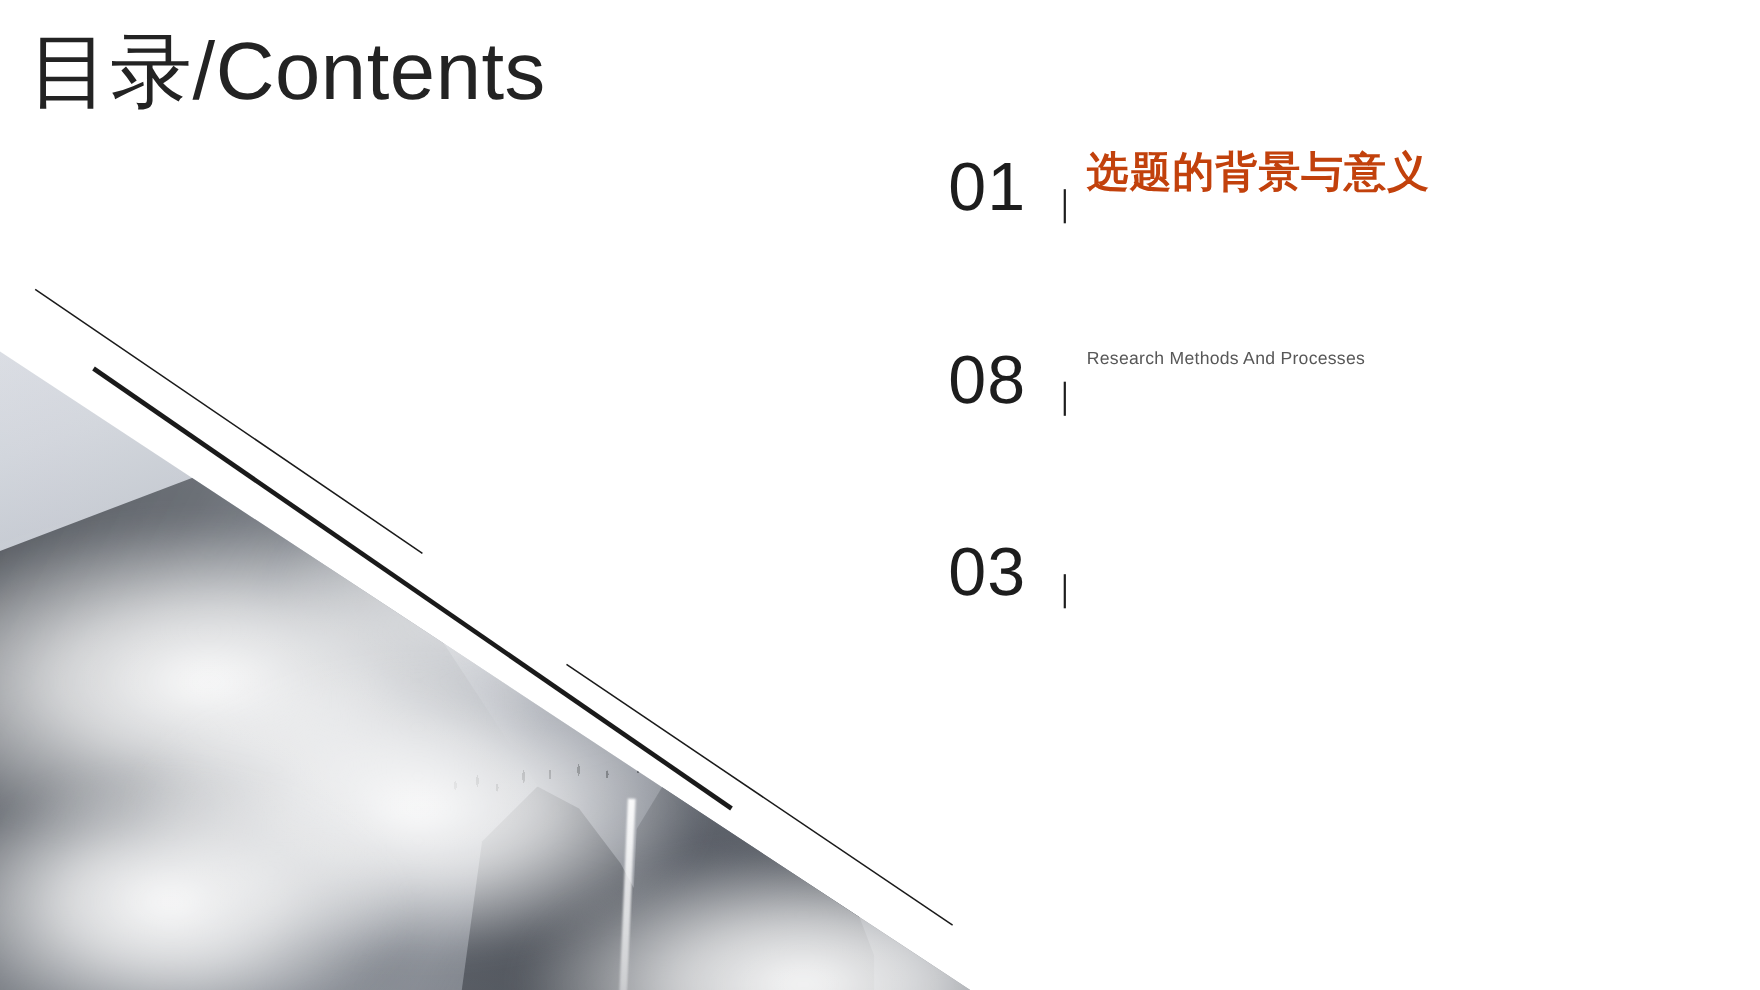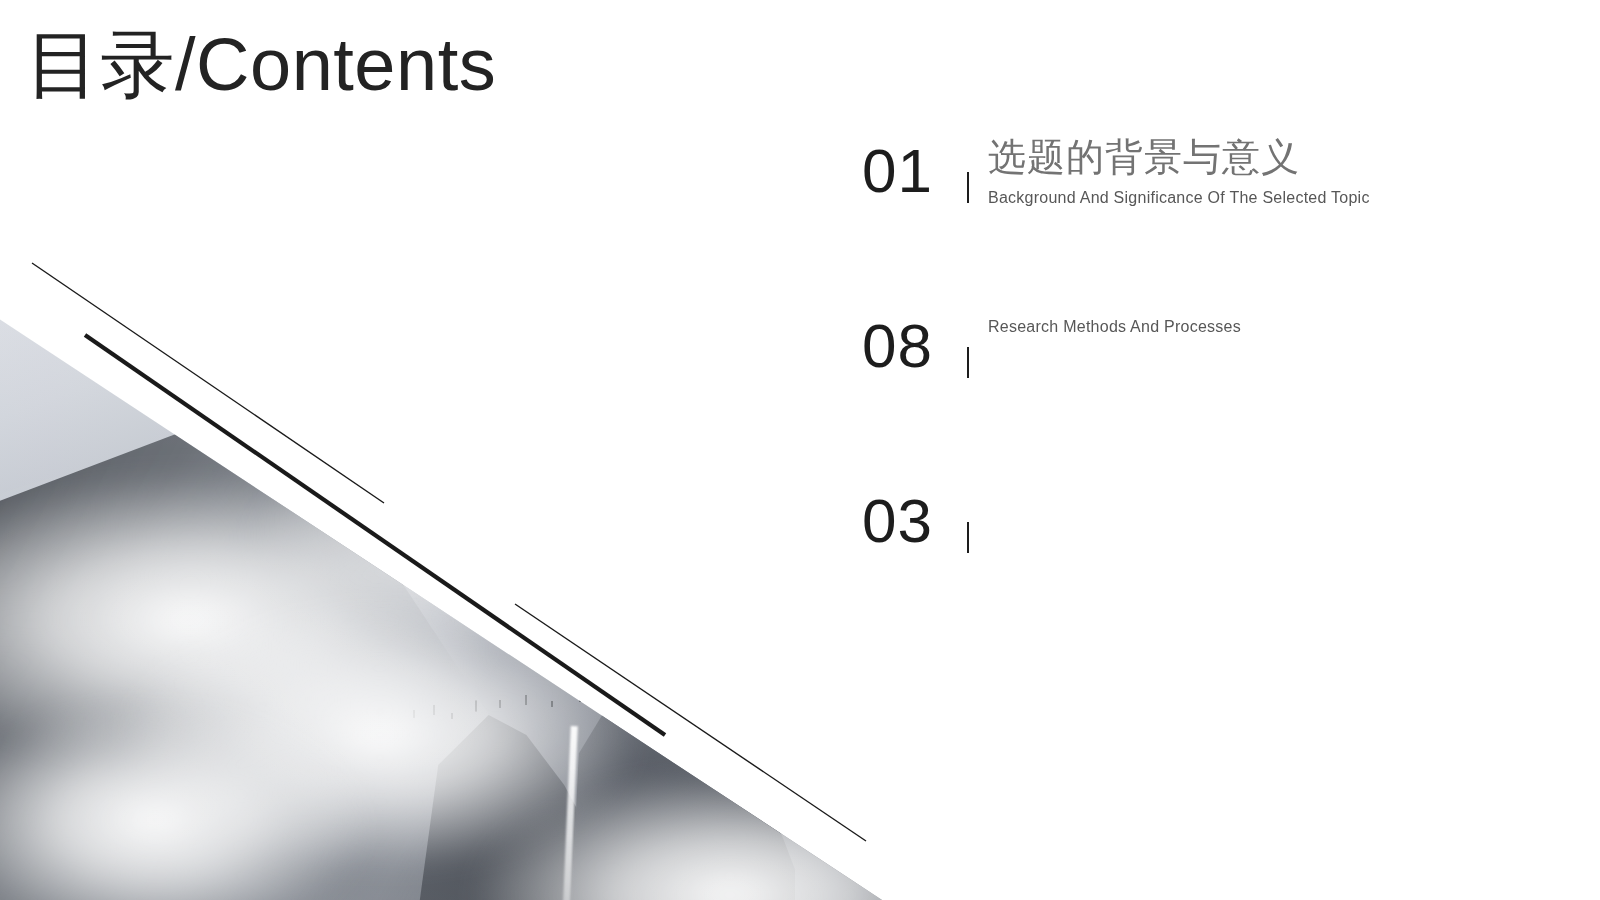--- a/index.html
+++ b/index.html
@@ -141,20 +141,21 @@
     width: 1600px; height: 900px;
     pointer-events: none;
   }
 
   
   .contents {
     position: absolute;
     left: 862px;
     top: 134px;
     width: 700px;
+    text-align: center;
   }
   .toc-item {
     position: relative;
     height: 175px;
   }
   .toc-num {
     position: absolute;
     left: 0;
     top: 6px;
     font-size: 62px;
@@ -172,23 +173,23 @@
     background: #1d1d1d;
   }
   .toc-text {
     position: absolute;
     left: 126px;
     top: 0;
   }
   .toc-cn {
     font-size: 38px;
     line-height: 46px;
-    font-weight: 400;
+    font-weight: 700;
     letter-spacing: 1px;
-    color: #737373;
+    color: #c2410c;
     white-space: nowrap;
   }
   .toc-en {
     margin-top: 8px;
     font-size: 16px;
     line-height: 20px;
     font-weight: 400;
     letter-spacing: 0.25px;
     color: #575757;
     white-space: nowrap;
@@ -227,21 +228,20 @@
     <span class="cn">目录</span><span class="en">/</span><span class="en">Contents</span>
   </div>
 
   <div class="contents">
 
     <div class="toc-item">
       <div class="toc-num">01</div>
       <div class="toc-bar"></div>
       <div class="toc-text">
         <div class="toc-cn">选题的背景与意义</div>
-        <div class="toc-en">Background And Significance Of The Selected Topic</div>
       </div>
     </div>
 
     <div class="toc-item">
       <div class="toc-num">08</div>
       <div class="toc-bar"></div>
       <div class="toc-text">
         <div class="toc-en">Research Methods And Processes</div>
       </div>
     </div>

